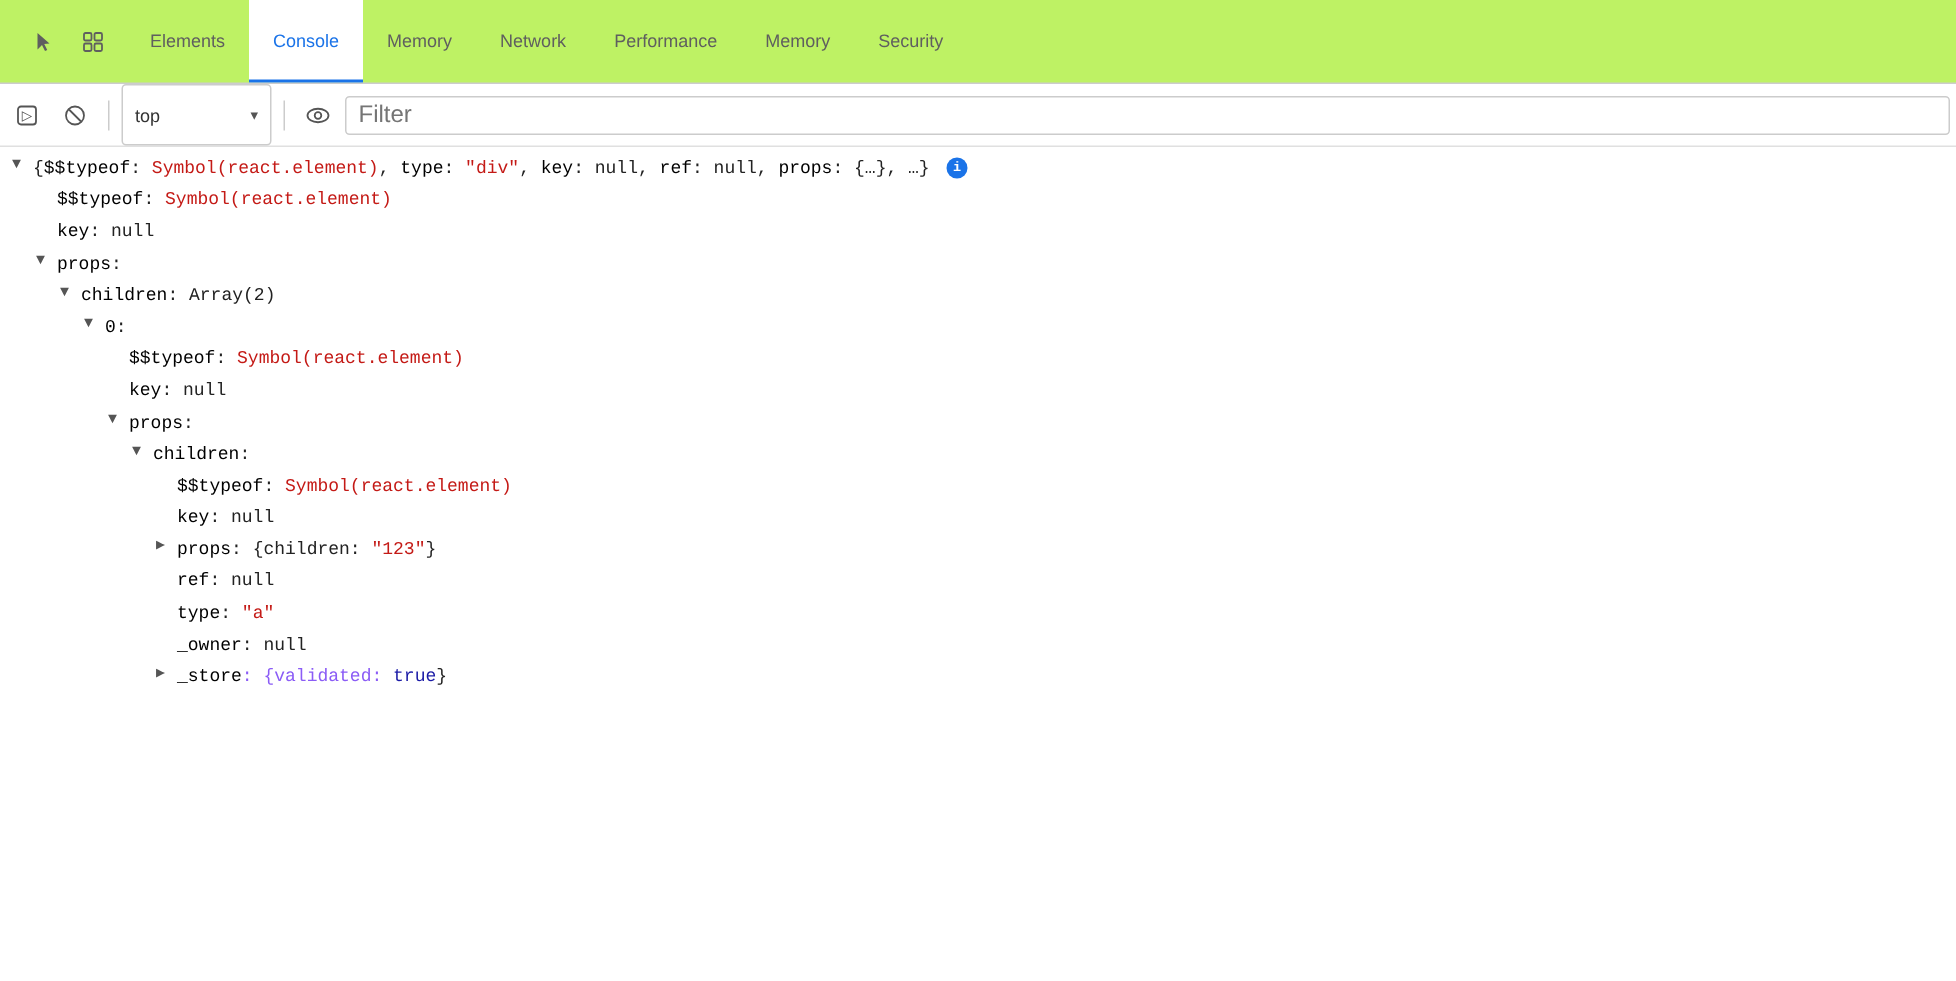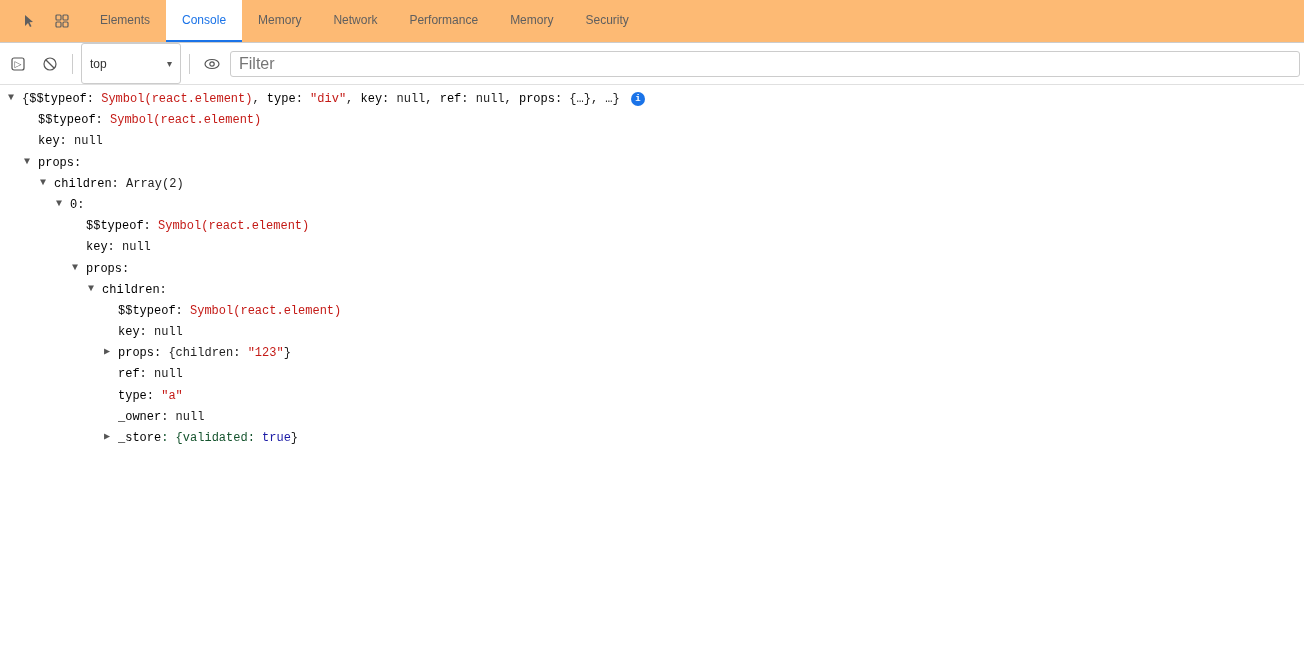--- a/index.html
+++ b/index.html
@@ -14,22 +14,22 @@
       color: #333;
       font-size: 13px;
       overflow: hidden;
     }
 
     
     .tab-bar {
       display: flex;
       align-items: stretch;
       border-bottom: 1px solid #ccc;
-      background: #fdba74;
-      height: 43px;
+      background: #bef264;
+      height: 56px;
       padding-left: 8px;
     }
 
     .tab-item {
       display: flex;
       align-items: center;
       padding: 0 16px;
       font-size: 12px;
       color: #5f5f5f;
       cursor: pointer;
@@ -364,17 +364,17 @@
   <div class="console-line indent-6">
     <span class="toggle-arrow empty"></span>
     <span>
       <span class="prop-key">_owner</span><span style="color:#222;">: null</span>
     </span>
   </div>
 
   <div class="console-line indent-6">
     <span class="toggle-arrow collapsed"></span>
     <span>
-      <span class="prop-key">_store</span><span style="color:#14532d;text-align:right;">: {validated: </span><span class="prop-val-blue">true</span><span style="color:#222;">}</span>
+      <span class="prop-key">_store</span><span style="color:#8b5cf6;text-align:right;">: {validated: </span><span class="prop-val-blue">true</span><span style="color:#222;">}</span>
     </span>
   </div>
 
 </div>
 
 </body></html>

